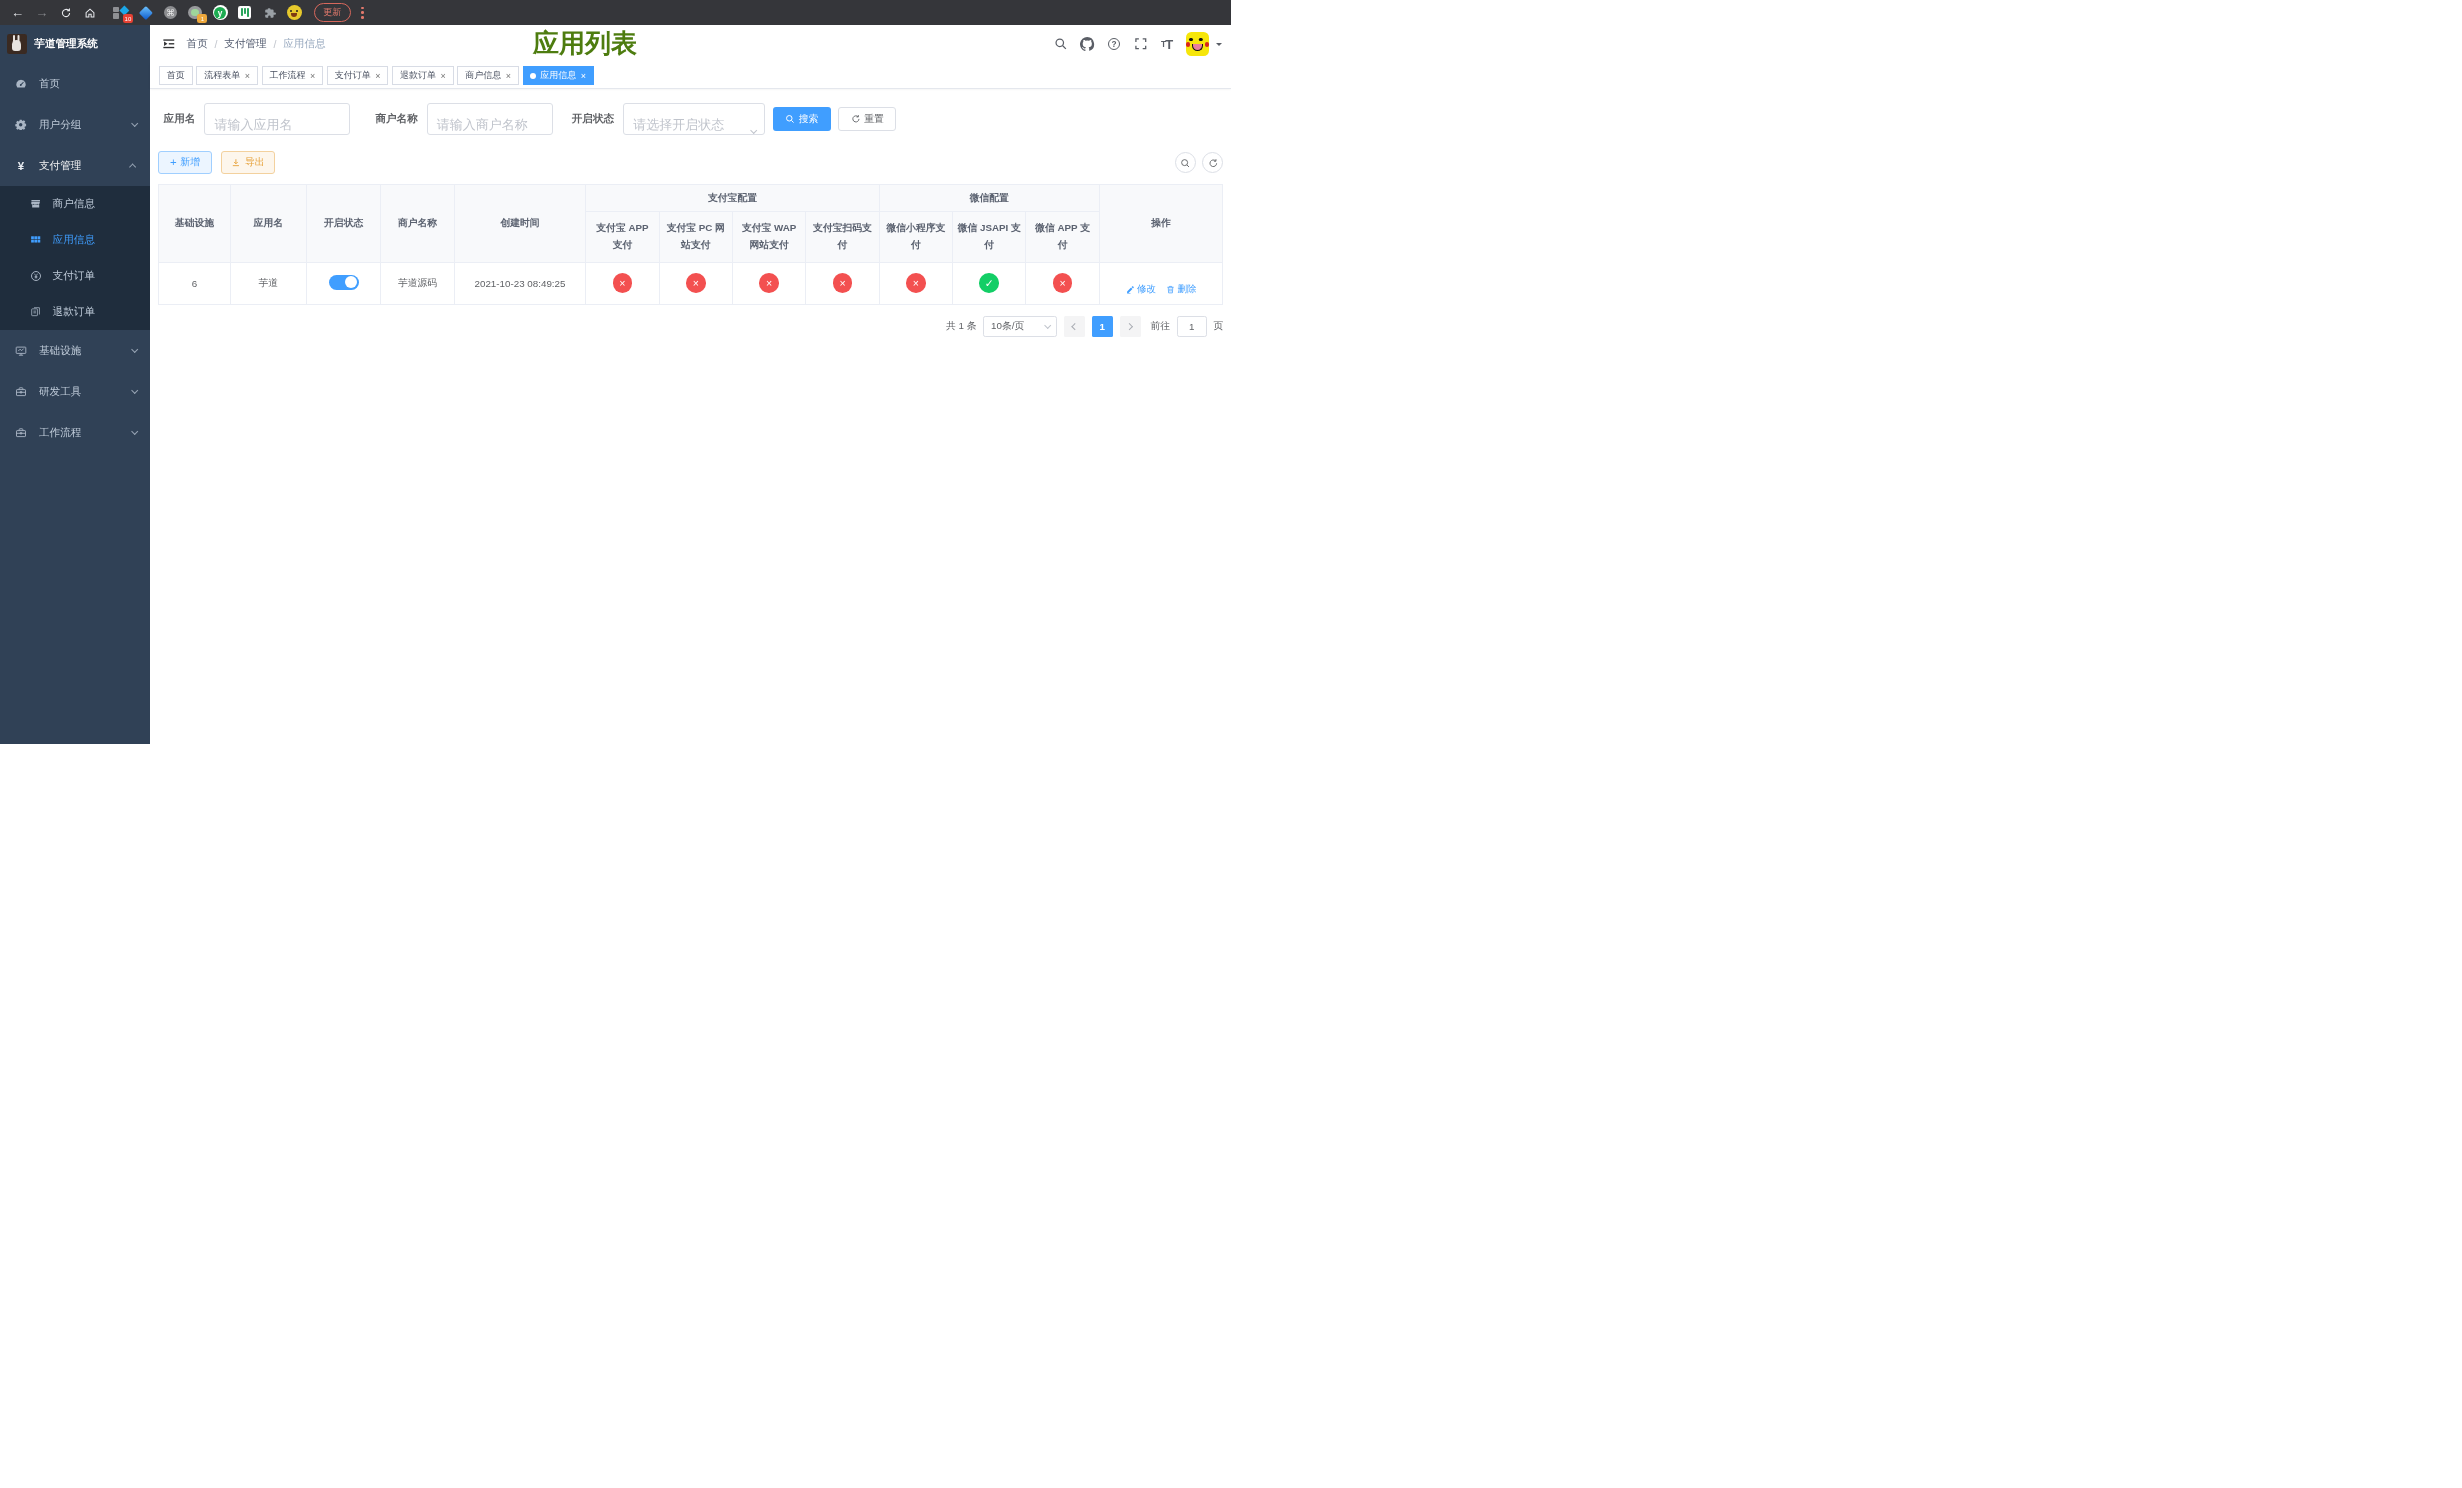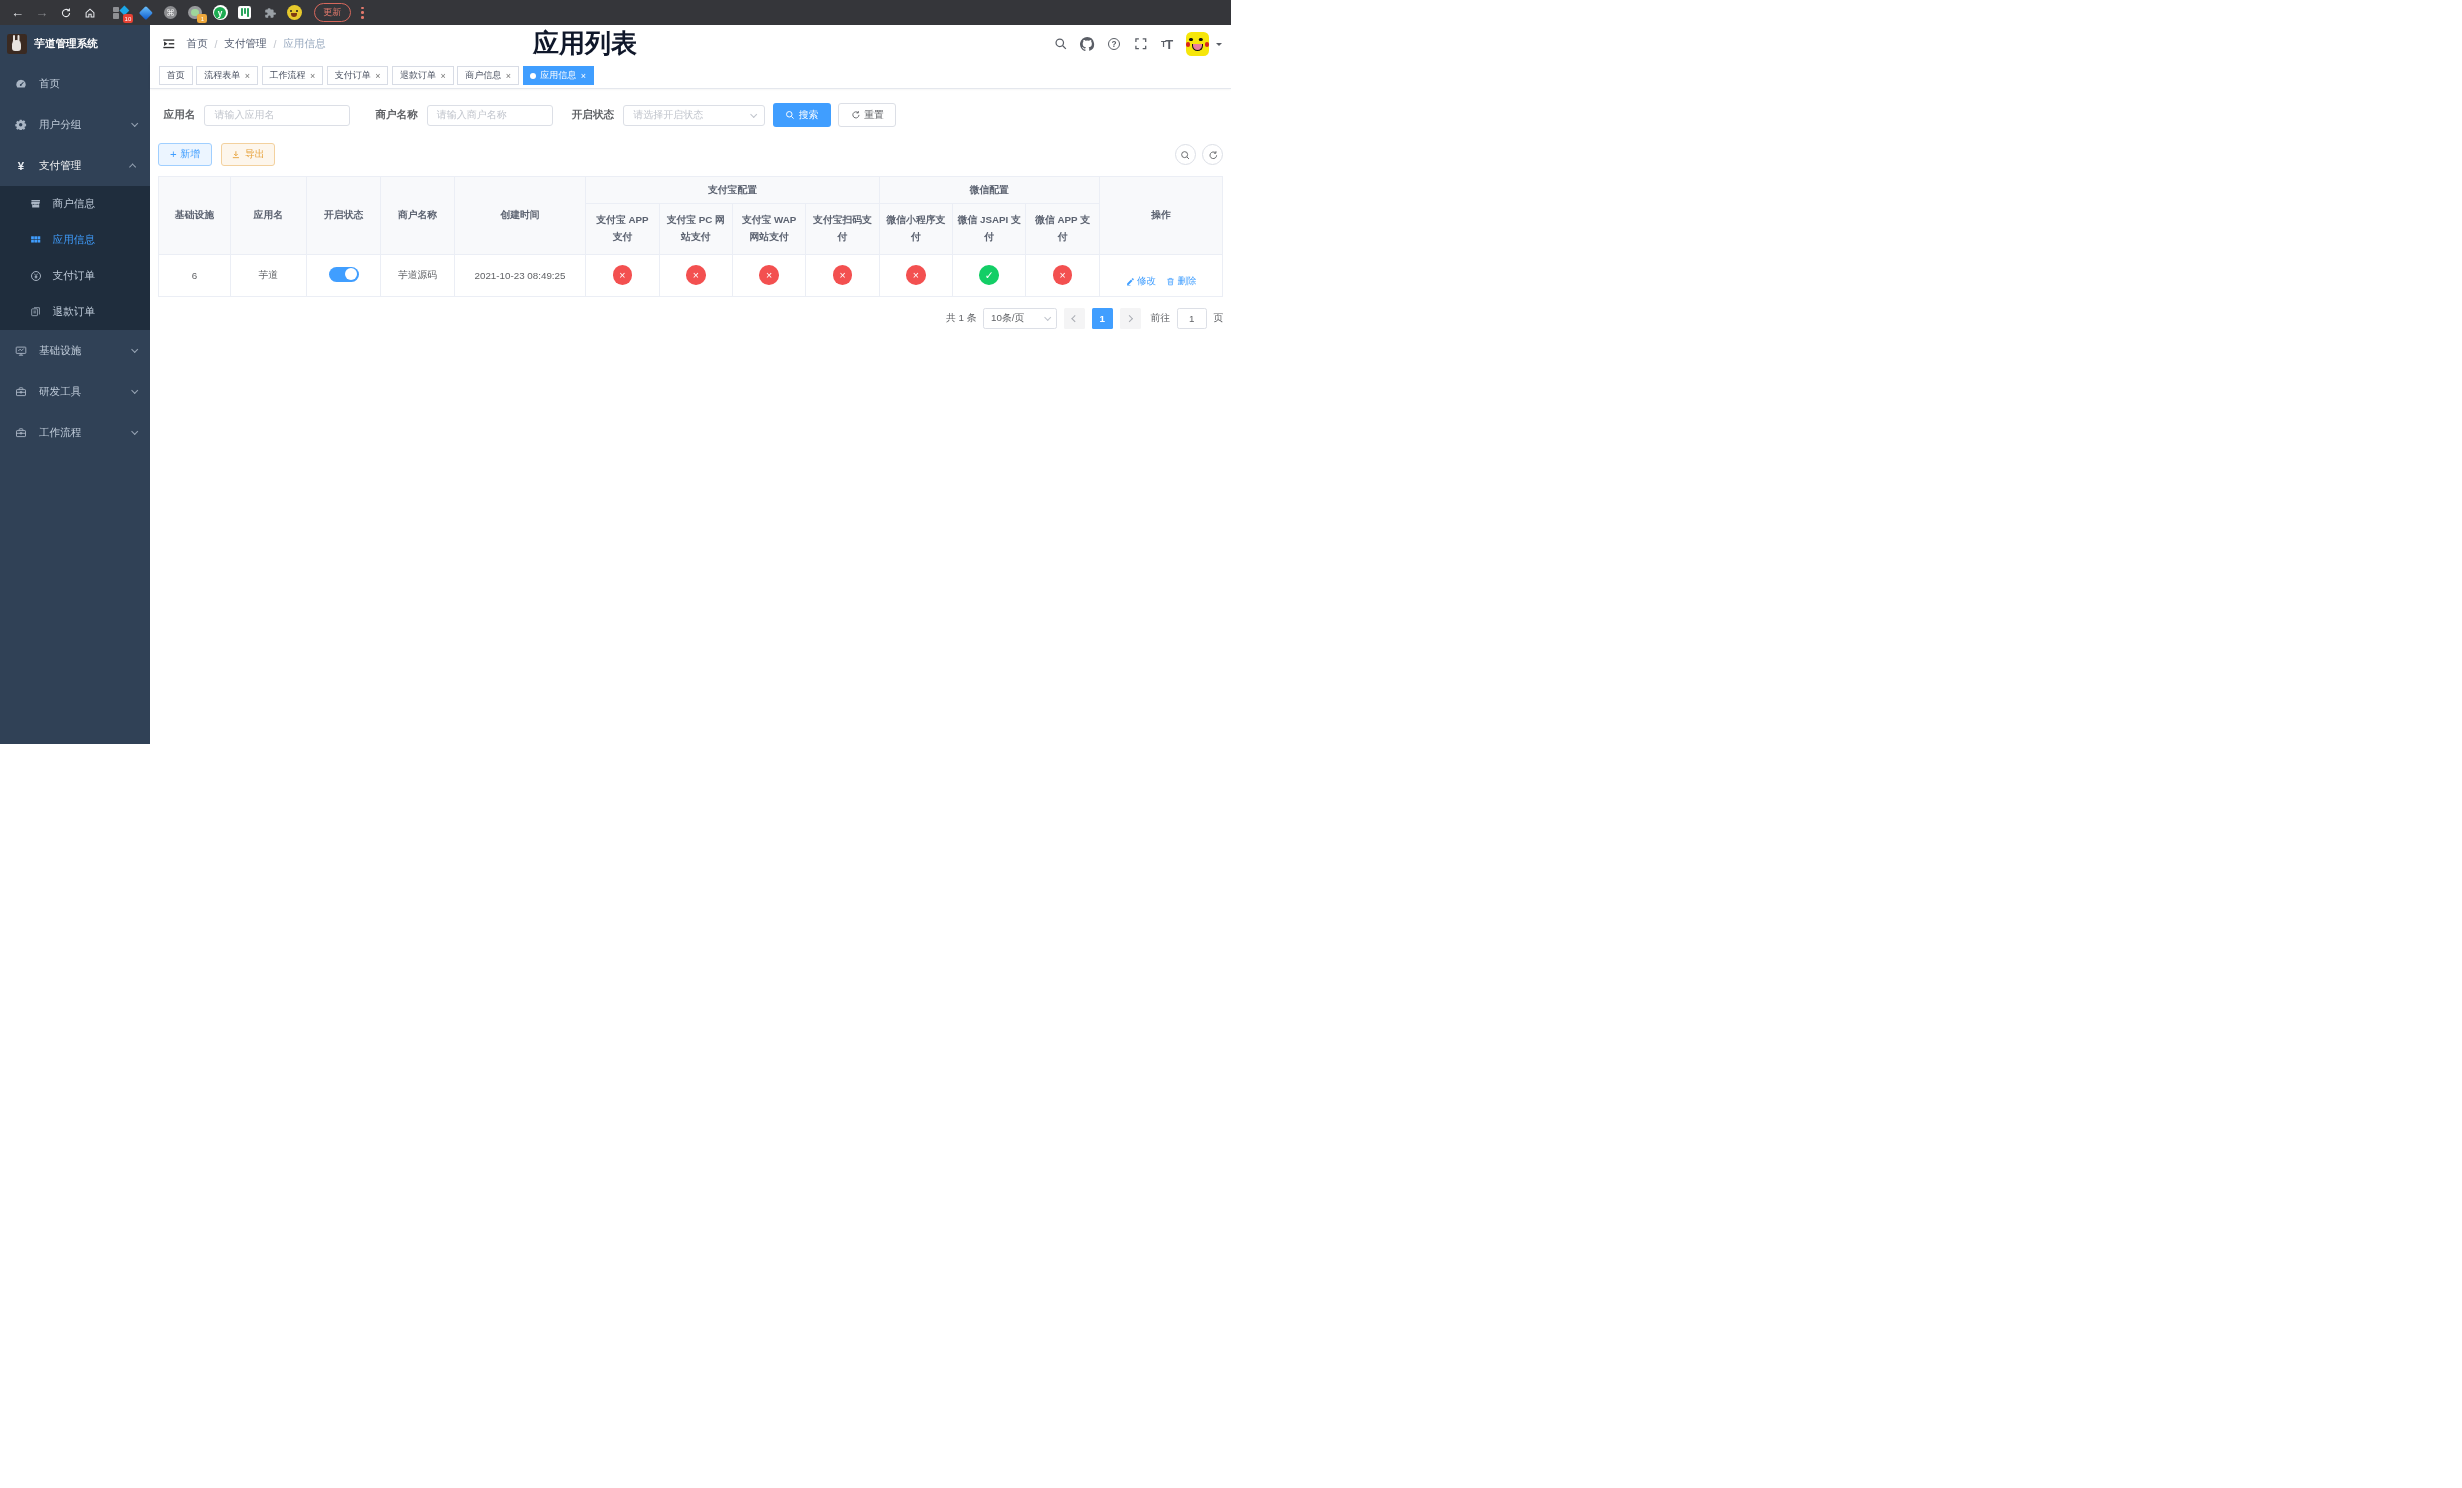--- a/index.html
+++ b/index.html
@@ -73,21 +73,21 @@
   .yen { font-size:12px; font-weight:bold; }
 
   
   .main { flex:1; display:flex; flex-direction:column; background:#fff; min-width:0; }
   .navbar { height:38px; display:flex; align-items:center; padding:0 9px 0 7.6px; position:relative; background:#fff; }
   .fold-btn { width:23px; height:23px; display:flex; align-items:center; justify-content:center; }
   .breadcrumb { display:flex; align-items:center; gap:6.8px; margin-left:6px; font-size:10.6px; color:#515a6e; }
   .breadcrumb .sep { color:#c0c4cc; }
   .breadcrumb .last { color:#97a8be; }
   .annotation { position:absolute; left:435px; top:2.3px; transform:translateX(-50%); font-size:26px; line-height:33px;
-    font-weight:bold; color:#0f172a; white-space:nowrap; }
+    font-weight:bold; color:#4d7c0f; white-space:nowrap; }
   .navbar-right { margin-left:auto; display:flex; align-items:center; gap:11.4px; color:#5a5e66; }
   .nr-ic { width:15px; height:15px; display:flex; align-items:center; justify-content:center; }
   .q-ic { width:12px; height:12px; border:1.2px solid #5a5e66; border-radius:50%; font-size:8.3px; font-weight:bold;
     display:flex; align-items:center; justify-content:center; }
   .font-ic { font-weight:bold; color:#5a5e66; letter-spacing:-0.8px; }
   .font-ic .small-t { font-size:8.3px; } .font-ic .big-t { font-size:13px; }
   .avatar { width:23.5px; height:23.5px; border-radius:5.3px; background:#f6e60a; position:relative; overflow:hidden; }
   .avatar::before { content:""; position:absolute; left:3.8px; top:5.3px; width:3.8px; height:3.8px; border-radius:50%;
     background:#111; box-shadow:9.8px 0 0 #111; }
   .avatar::after { content:""; position:absolute; left:6.8px; top:11.4px; width:9px; height:6.8px;
@@ -105,22 +105,22 @@
   .tag .tag-close { font-size:9px; color:#777; margin-left:0.8px; }
   .tag.active { background:#409eff; border-color:#409eff; color:#fff; }
   .tag.active .tag-close { color:#fff; }
   .tag-dot { width:6px; height:6px; border-radius:50%; background:#fff; flex:none; }
 
   
   .content { padding:0 7.6px 0 8.3px; flex:1; }
   .filter-row { margin-top:14.4px; display:flex; align-items:center; }
   .f-label { font-size:10.6px; font-weight:bold; color:#606266; margin:0 9px 0 5.3px; white-space:nowrap; }
   .f-label.m2 { margin-left:25px; } .f-label.m3 { margin-left:19px; }
-  .t-input { height:21px; border:0.8px solid #dcdfe6; border-radius:3px; background:#fff; display:flex; align-items:center;
-    padding:0 9px; font-size:10px; color:#c0c4cc; }
+  .t-input { height:32px; border:0.8px solid #dcdfe6; border-radius:3px; background:#fff; display:flex; align-items:flex-end;
+    padding:0 9px; font-size:13px; color:#c0c4cc; }
   .t-input.w1 { width:146px; } .t-input.w2 { width:126px; }
   .t-select { width:142px; justify-content:space-between; }
   .sel-chev { width:5.3px; height:5.3px; border-right:1px solid #c0c4cc; border-bottom:1px solid #c0c4cc;
     transform:rotate(45deg) translateY(-1.5px); }
   .btn { height:24px; border-radius:3px; display:inline-flex; align-items:center; justify-content:center; gap:3.8px;
     font-size:9.8px; padding:0 11.4px; cursor:pointer; border:0.8px solid transparent; white-space:nowrap; }
   .btn-primary { background:#409eff; color:#fff; margin-left:7.6px; }
   .btn-plain { background:#fff; border-color:#dcdfe6; color:#606266; margin-left:7.6px; }
   .toolbar-row { margin-top:16px; display:flex; align-items:center; }
   .btn-add { height:23px; background:#ecf5ff; border-color:#a0cfff; color:#409eff; padding:0 10.6px; }

